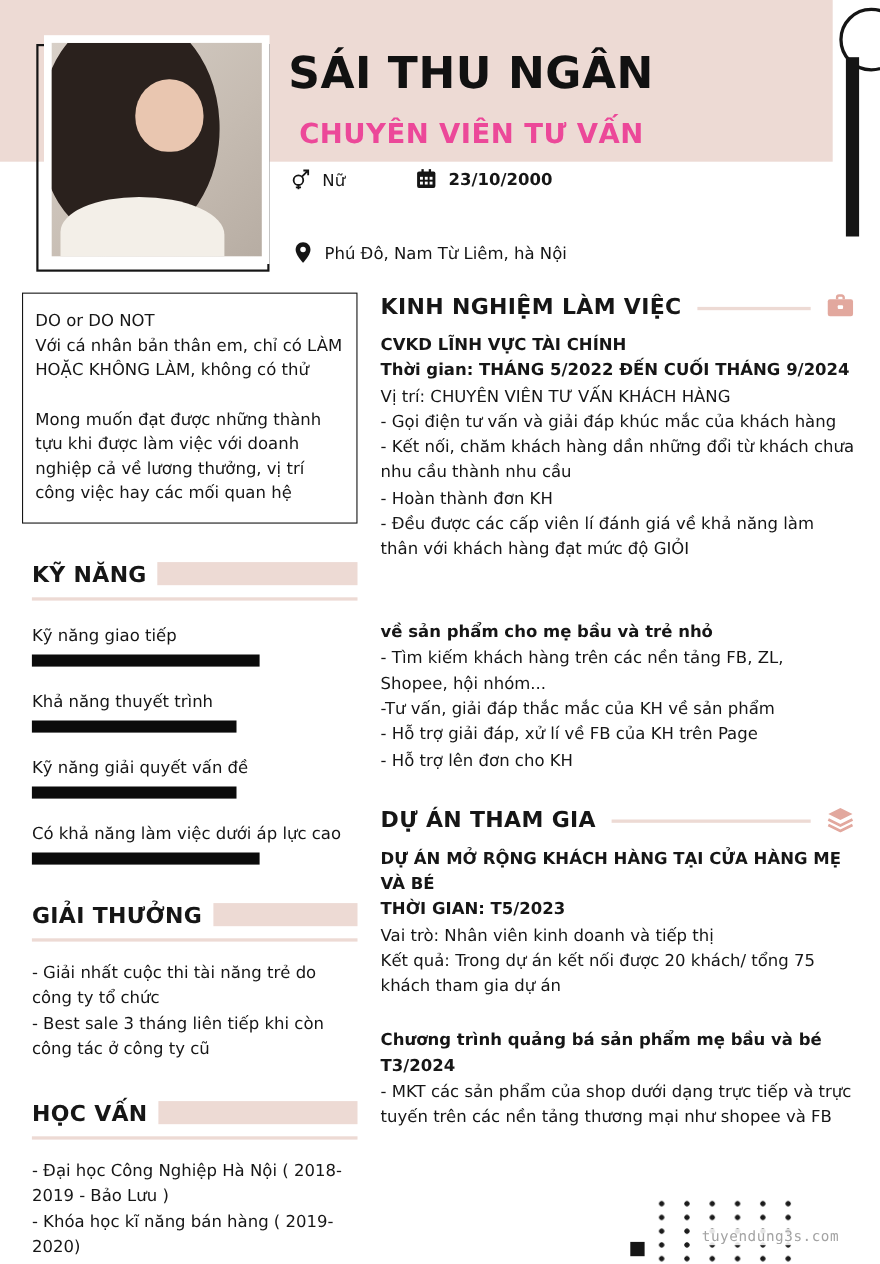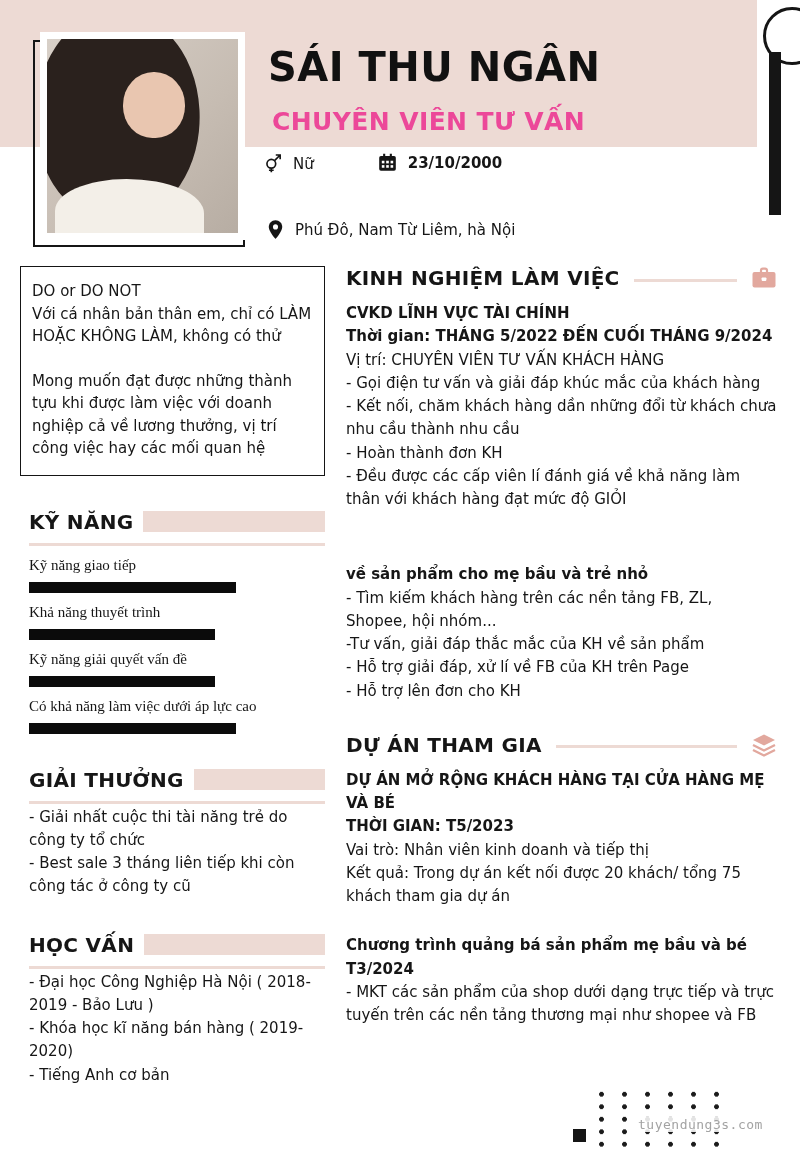--- a/index.html
+++ b/index.html
@@ -26,21 +26,21 @@
     background: #ffffff; padding: 7px; }
   .photo { position: relative; width: 100%; height: 100%; overflow: hidden;
     background: linear-gradient(135deg, #d8d0c8 0%, #c6bcb2 60%, #b7ada3 100%); }
   .photo .hair { position: absolute; left: -6%; top: -14%; width: 86%; height: 108%;
     background: #2a211d; border-radius: 46% 54% 48% 52%; transform: rotate(6deg); }
   .photo .face { position: absolute; left: 40%; top: 17%; width: 32%; height: 34%;
     background: #e9c6b0; border-radius: 50% 50% 48% 48%; }
   .photo .shirt { position: absolute; left: 4%; bottom: -6%; width: 78%; height: 34%;
     background: #f3efe8; border-radius: 48% 52% 0 0; }
 
-  .name { position: absolute; left: 268px; top: 44px; margin: 0;
+  .name { position: absolute; left: 262px; top: 44px; margin: 0;
     font-size: 40px; font-weight: 800; letter-spacing: 0.5px; color: #111; }
   .subtitle { position: absolute; left: 263px; top: 98px; margin: 9px;
     font-size: 25px; font-weight: 700; letter-spacing: 0.4px; color: #ec4899; }
 
   .info-row1 { position: absolute; left: 263px; top: 152px; display: flex; align-items: flex-end; }
   .info-row2 { position: absolute; left: 265px; top: 219px; display: flex; align-items: center; }
   .info-ic { width: 21px; height: 21px; flex: none; }
   .info-lbl { font-size: 15px; margin-left: 9px; }
   .info-date { font-size: 15px; font-weight: 700; margin-left: 10px; }
   .gap-group { display: flex; align-items: center; margin-left: 63px; }
@@ -54,25 +54,25 @@
     font-size: 15px; line-height: 1.5; }
   .intro-box p { margin: 0; }
   .intro-box .sp { margin-bottom: 22px; }
 
   .lsection { margin: 34px 0 0 9px; }
   .lheading { display: flex; align-items: center; padding-bottom: 9px;
     border-bottom: 3px solid #eddad4; }
   .lheading .txt { font-size: 20px; font-weight: 700; white-space: nowrap; letter-spacing: 0.3px; }
   .lheading .blk { flex: 1; height: 21px; background: #eddad4; margin-left: 10px; }
 
-  .skill { margin-top: 11px; font-family: Liberation Serif, serif; }
+  .skill { margin-top: 23px; }
   .skill .lbl { font-size: 15px; margin: 0 0 8px 0; }
   .skill .bar { height: 11px; background: #0b0b0b; width: 50%; }
 
-  .ltext { margin-top: 2px; font-size: 15px; line-height: 1.55; }
+  .ltext { margin-top: 17px; font-size: 15px; line-height: 1.55; }
   .ltext p { margin: 0; }
 
   
   .rheading { display: flex; align-items: center; margin: 0 0 12px 0; }
   .rheading .txt { font-size: 20px; font-weight: 700; letter-spacing: 0.3px; white-space: nowrap; }
   .rheading .line { flex: 1; height: 3px; background: #eddad4; margin: 4px 14px 0 14px; }
   .rheading .ic { width: 26px; height: 24px; flex: none; }
   .right p { margin: 0; font-size: 15px; line-height: 1.55; }
   .b { font-weight: 700; }
   .job2-title { margin-top: 52px !important; }

